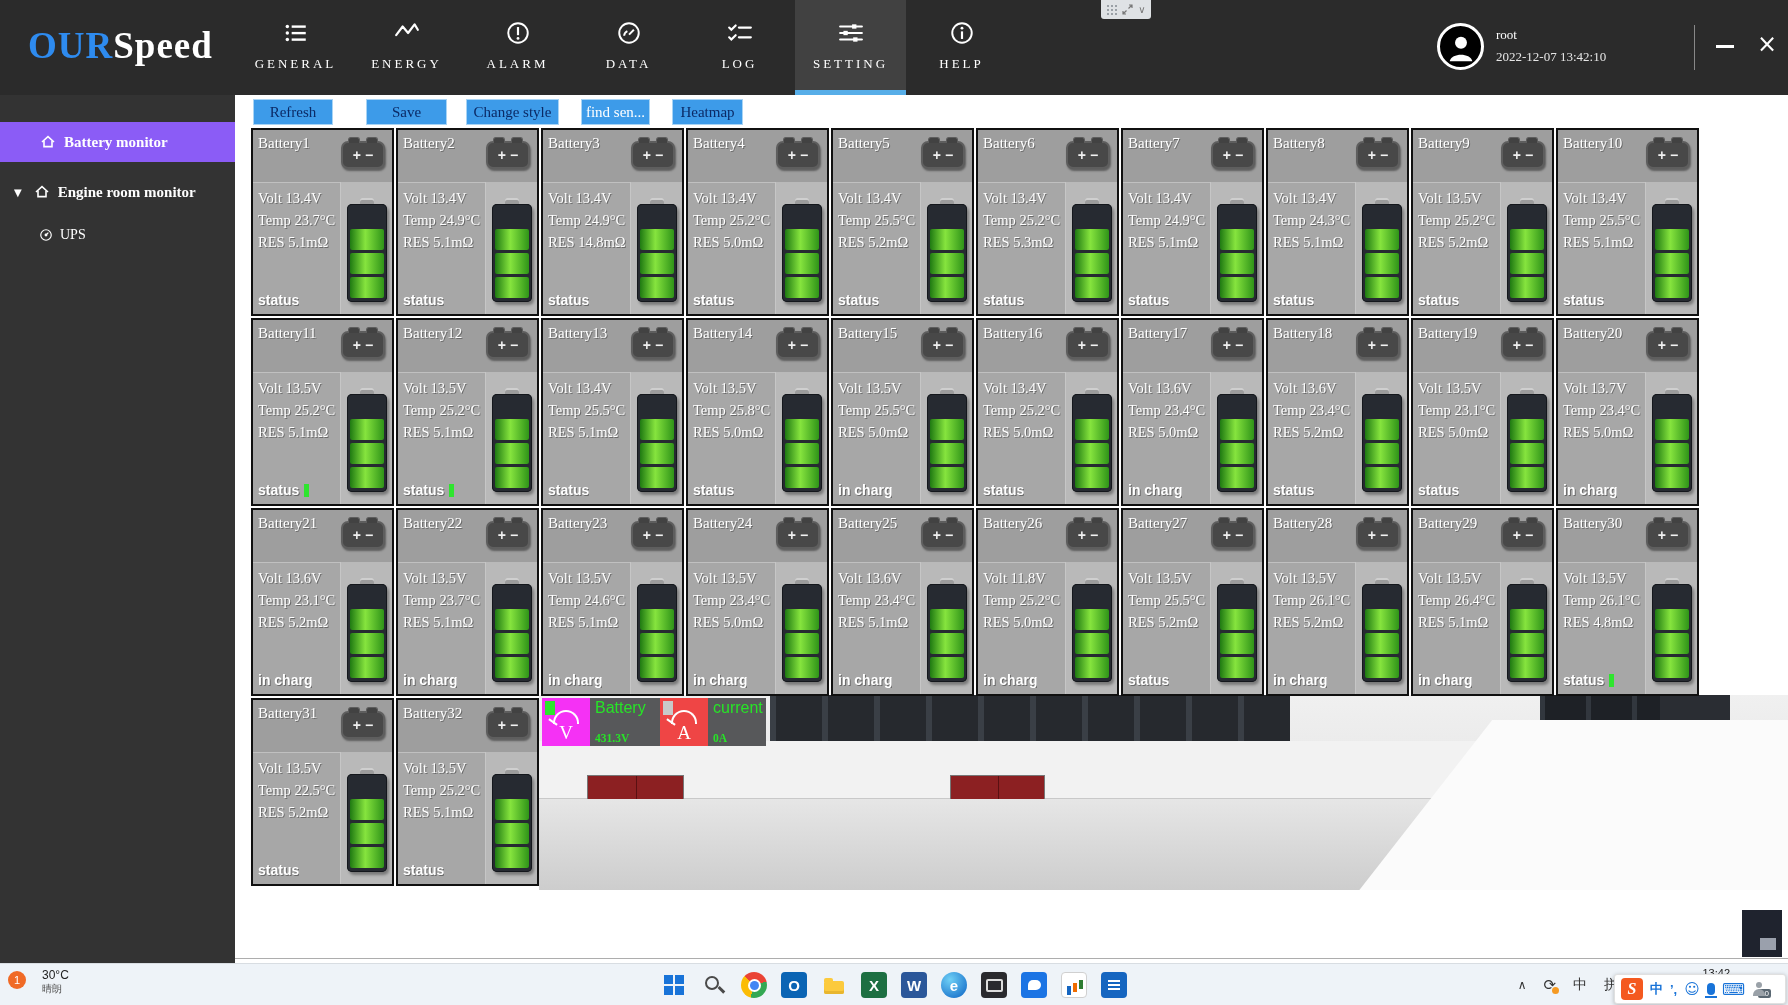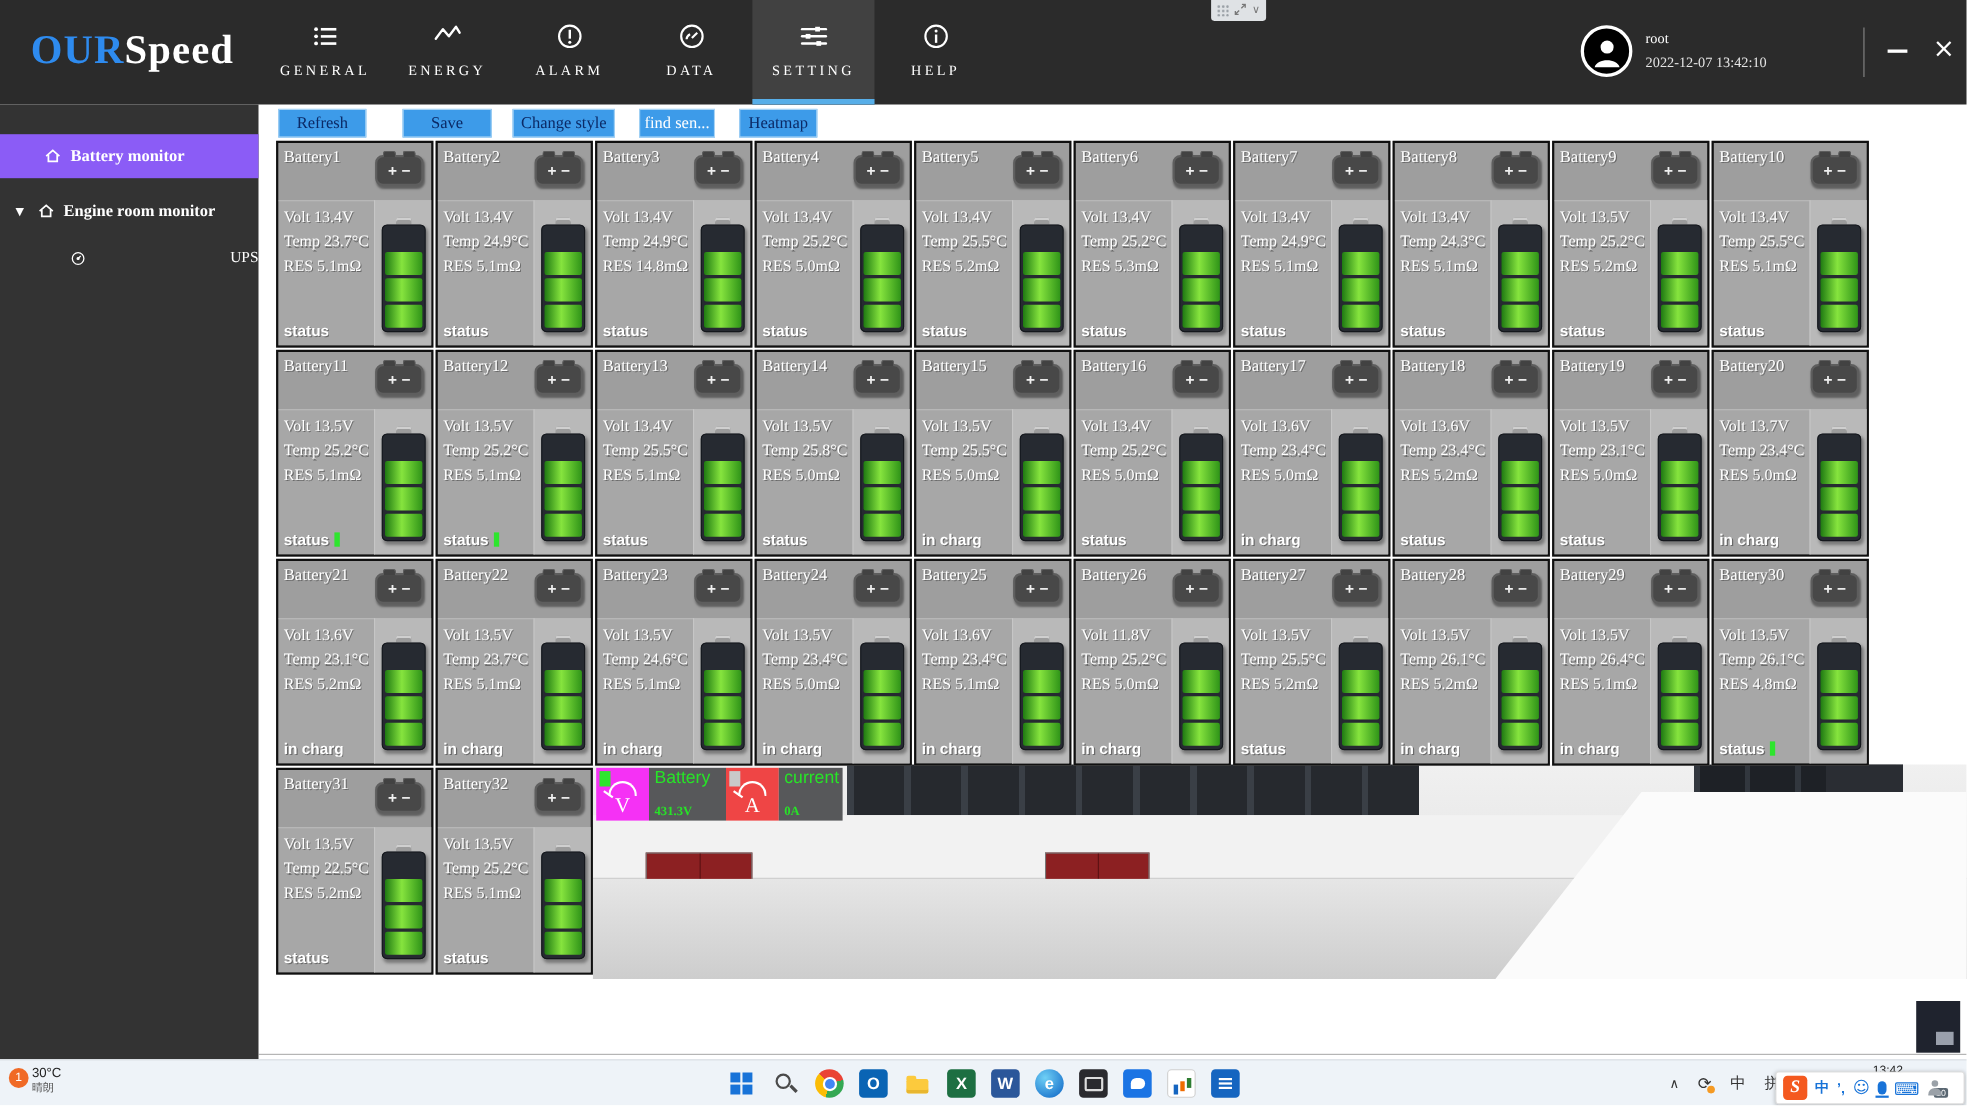--- a/index.html
+++ b/index.html
@@ -33,21 +33,21 @@
   .closebtn { position:absolute; left:1757px; top:32px; color:#fff; font-size:24px;
               font-family:"DejaVu Sans",sans-serif; cursor:pointer; line-height:1; }
 
   
   .sidebar { position:absolute; left:0; top:95px; width:235px; height:868px; background:#333333; z-index:9; }
   .sideitem { position:absolute; left:0; width:235px; color:#fff; display:flex; align-items:center; cursor:pointer; }
   .sideitem .home { margin-right:8px; display:flex; }
   .si-battery { top:27px; height:40px; background:#8b5cf6; padding-left:40px; font-weight:bold; font-size:15px; }
   .si-engine { top:80px; height:34px; padding-left:14px; font-weight:bold; font-size:15px; }
   .si-engine .caret { color:#fff; font-size:10px; margin-right:12px; font-family:"DejaVu Sans",sans-serif; }
-  .si-ups { top:126px; height:28px; padding-left:64px; font-size:14px;justify-content:space-between; }
+  .si-ups { top:126px; height:28px; padding-left:39px; font-size:14px; }
   .si-ups .upsicon { margin-right:7px; display:flex; }
 
   
   .main { position:absolute; left:235px; top:95px; width:1553px; height:868px; background:#fff; overflow:hidden; }
   .toolbar { position:absolute; left:0; top:4px; height:30px; z-index:4; }
   .tbtn { position:absolute; top:0; height:26px; background:#3d9be9; border:1px solid #a8d4f5;
           color:#0b2a66; font-size:15px; font-family:"Liberation Serif","DejaVu Serif",serif;
           text-align:center; line-height:24px; cursor:pointer; }
   .tbtn.b0 { left:18px;  width:80px; }
   .tbtn.b1 { left:131px; width:81px; }
@@ -119,21 +119,21 @@
   .mv .mlabel { width:70px; } .ma .mlabel { width:58px; }
   .mname { color:#27e427; font-family:"Liberation Sans","DejaVu Sans",sans-serif; font-size:16px; }
   .mval { position:absolute; left:5px; bottom:2px; color:#27e427; font-weight:bold; font-size:11.5px; }
 
   
   .taskbar { position:absolute; left:0; bottom:0; width:1788px; height:42px; background:#eef3f8;
              border-top:1px solid #d8dde2; z-index:20; font-family:"Liberation Sans","DejaVu Sans",sans-serif; }
   .weather { position:absolute; left:8px; top:4px; display:flex; cursor:pointer; }
   .wbadge { width:18px; height:18px; border-radius:50%; background:#f06a26; color:#fff; font-size:11px;
             display:flex; align-items:center; justify-content:center; margin-top:3px; }
-  .wtext { margin-left:3px; }
+  .wtext { margin-left:16px; }
   .wtemp { font-size:12px; color:#222; }
   .wcond { font-size:10px; color:#555; }
   .ticons { position:absolute; left:50%; transform:translateX(-50%); top:8px; display:flex; gap:14px; }
   .ticon { width:26px; height:26px; position:relative; border-radius:4px; display:flex; align-items:center;
            justify-content:center; font-weight:bold; font-size:15px; color:#fff; cursor:pointer; }
   .ticon-start::before { content:""; position:absolute; left:3px; top:3px; width:9px; height:9px; background:#1873d8;
            box-shadow:11px 0 0 #1873d8, 0 11px 0 #1873d8, 11px 11px 0 #1873d8; }
   .ticon-search::before { content:""; position:absolute; left:4px; top:4px; width:10px; height:10px;
            border:2px solid #4a4a4a; border-radius:50%; }
   .ticon-search::after { content:""; position:absolute; right:5px; bottom:4px; width:2.5px; height:8px;
@@ -230,20 +230,31 @@
       <div class="tab">
         <span class="tabicon">
           <svg width="26" height="26" viewBox="0 0 24 24" fill="none" stroke="#fff" stroke-width="1.8">
               <circle cx="12" cy="12" r="9"></circle>
               <path d="M12 13.5 16.5 9"></path>
               <path d="M7.5 14.5a5 5 0 0 1 3-4.3"></path>
             </svg>
         </span>
         <span class="tablabel">DATA</span>
       </div>
+      <div class="tab">
+        <span class="tabicon">
+          <svg width="26" height="26" viewBox="0 0 24 24" fill="none" stroke="#fff" stroke-width="2" stroke-linecap="round">
+              <path d="M2 7l2 2 4-4"></path>
+              <path d="M11 7h11"></path>
+              <path d="M2 16l2 2 4-4"></path>
+              <path d="M11 16h11"></path>
+            </svg>
+        </span>
+        <span class="tablabel">LOG</span>
+      </div>
       <div class="tab active">
         <span class="tabicon">
           <svg width="26" height="26" viewBox="0 0 24 24" fill="none" stroke="#fff" stroke-width="2" stroke-linecap="round">
               <path d="M2 6h20"></path>
               <rect x="13" y="4" width="4" height="4" fill="#fff" stroke="none"></rect>
               <path d="M2 12h20"></path>
               <rect x="5" y="10" width="4" height="4" fill="#fff" stroke="none"></rect>
               <path d="M2 18h20"></path>
               <rect x="14" y="16" width="4" height="4" fill="#fff" stroke="none"></rect>
             </svg>

